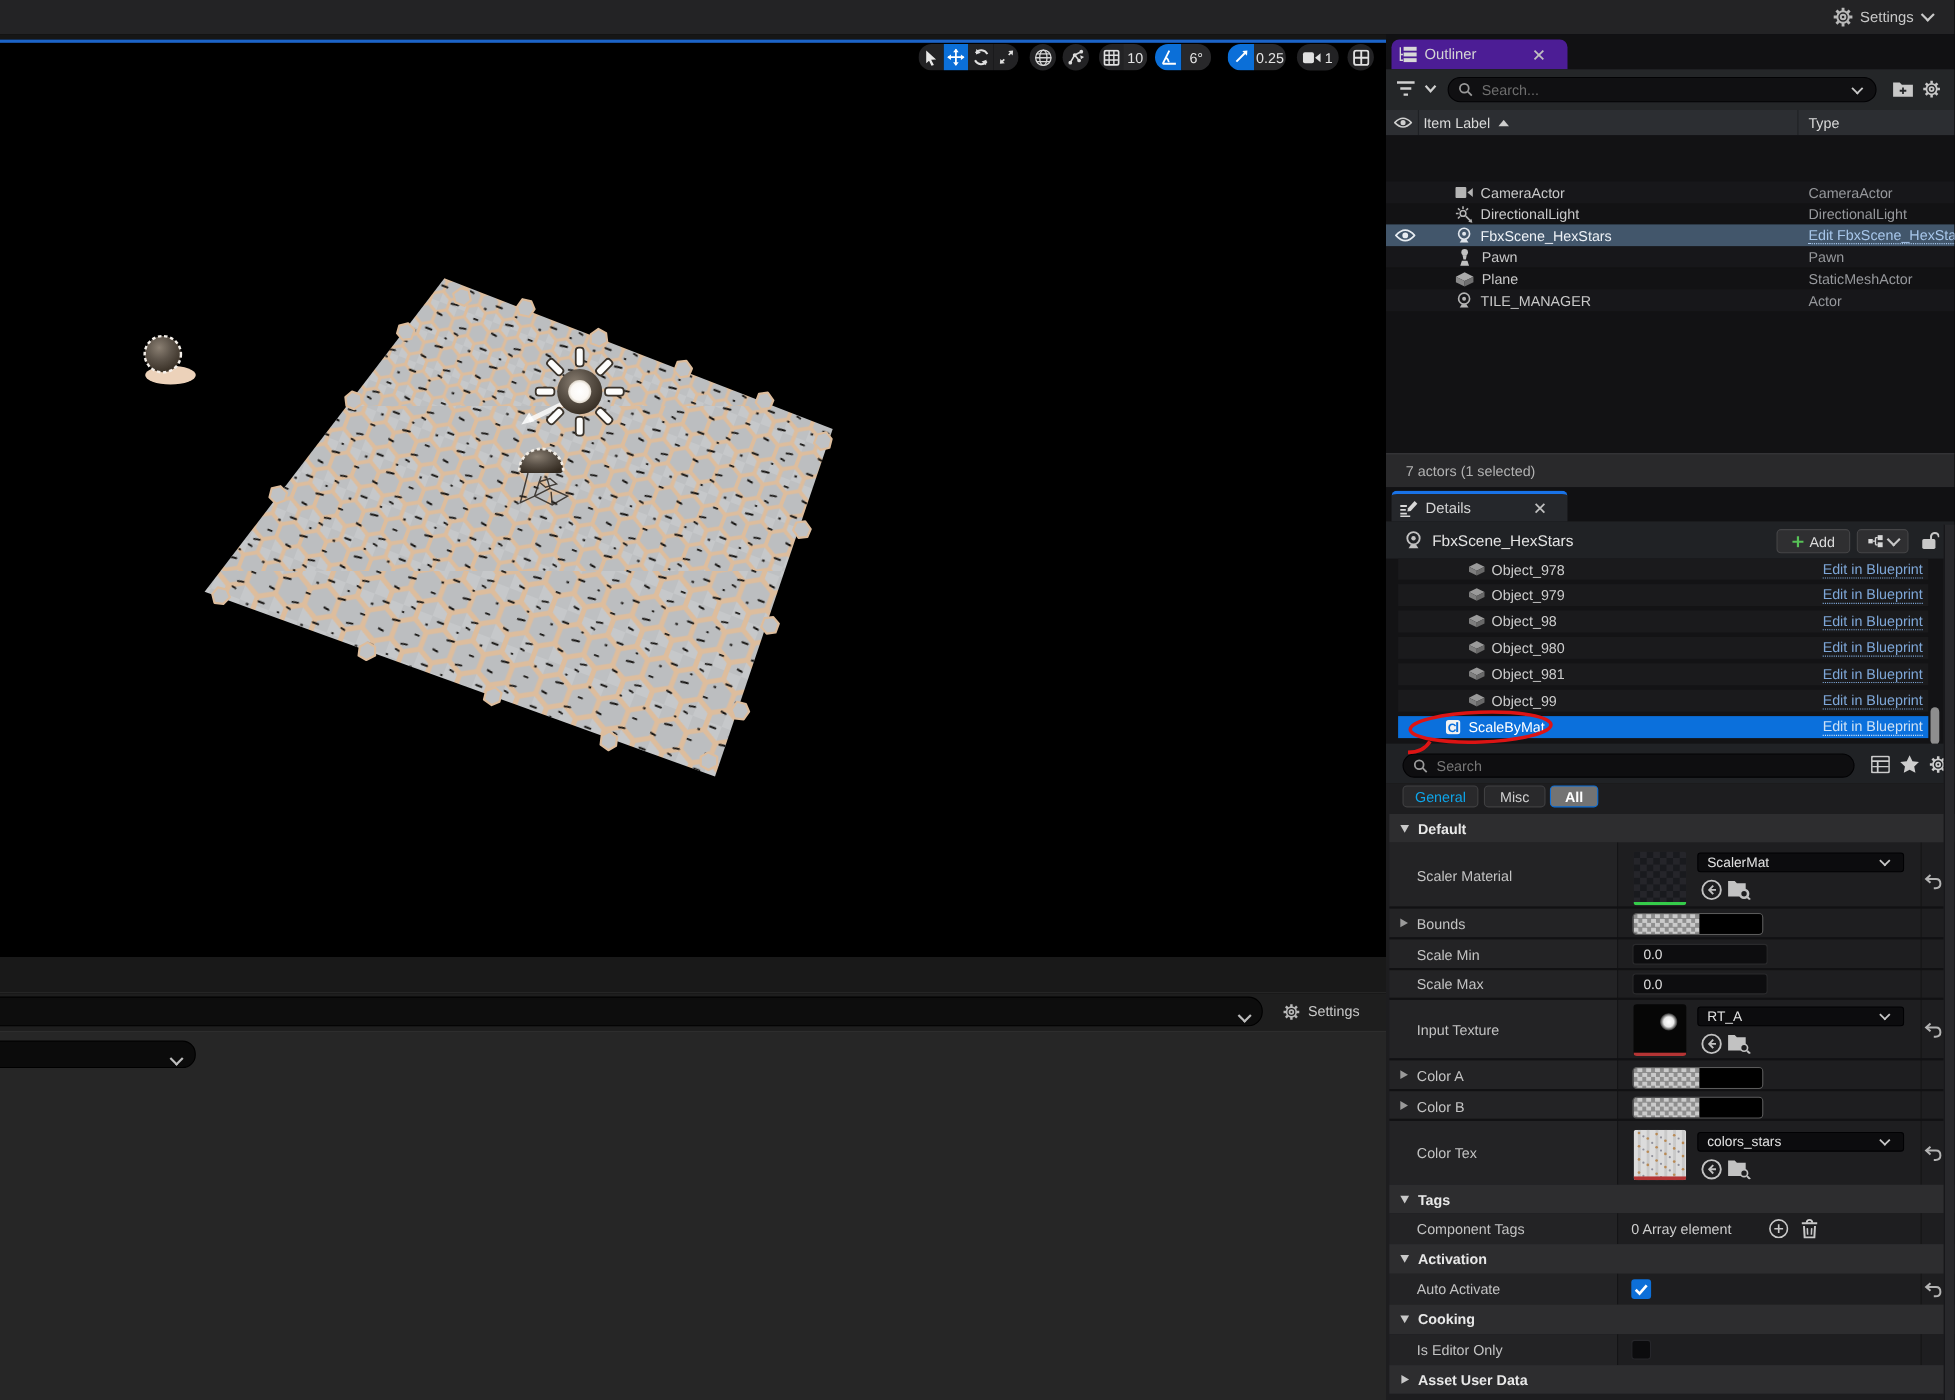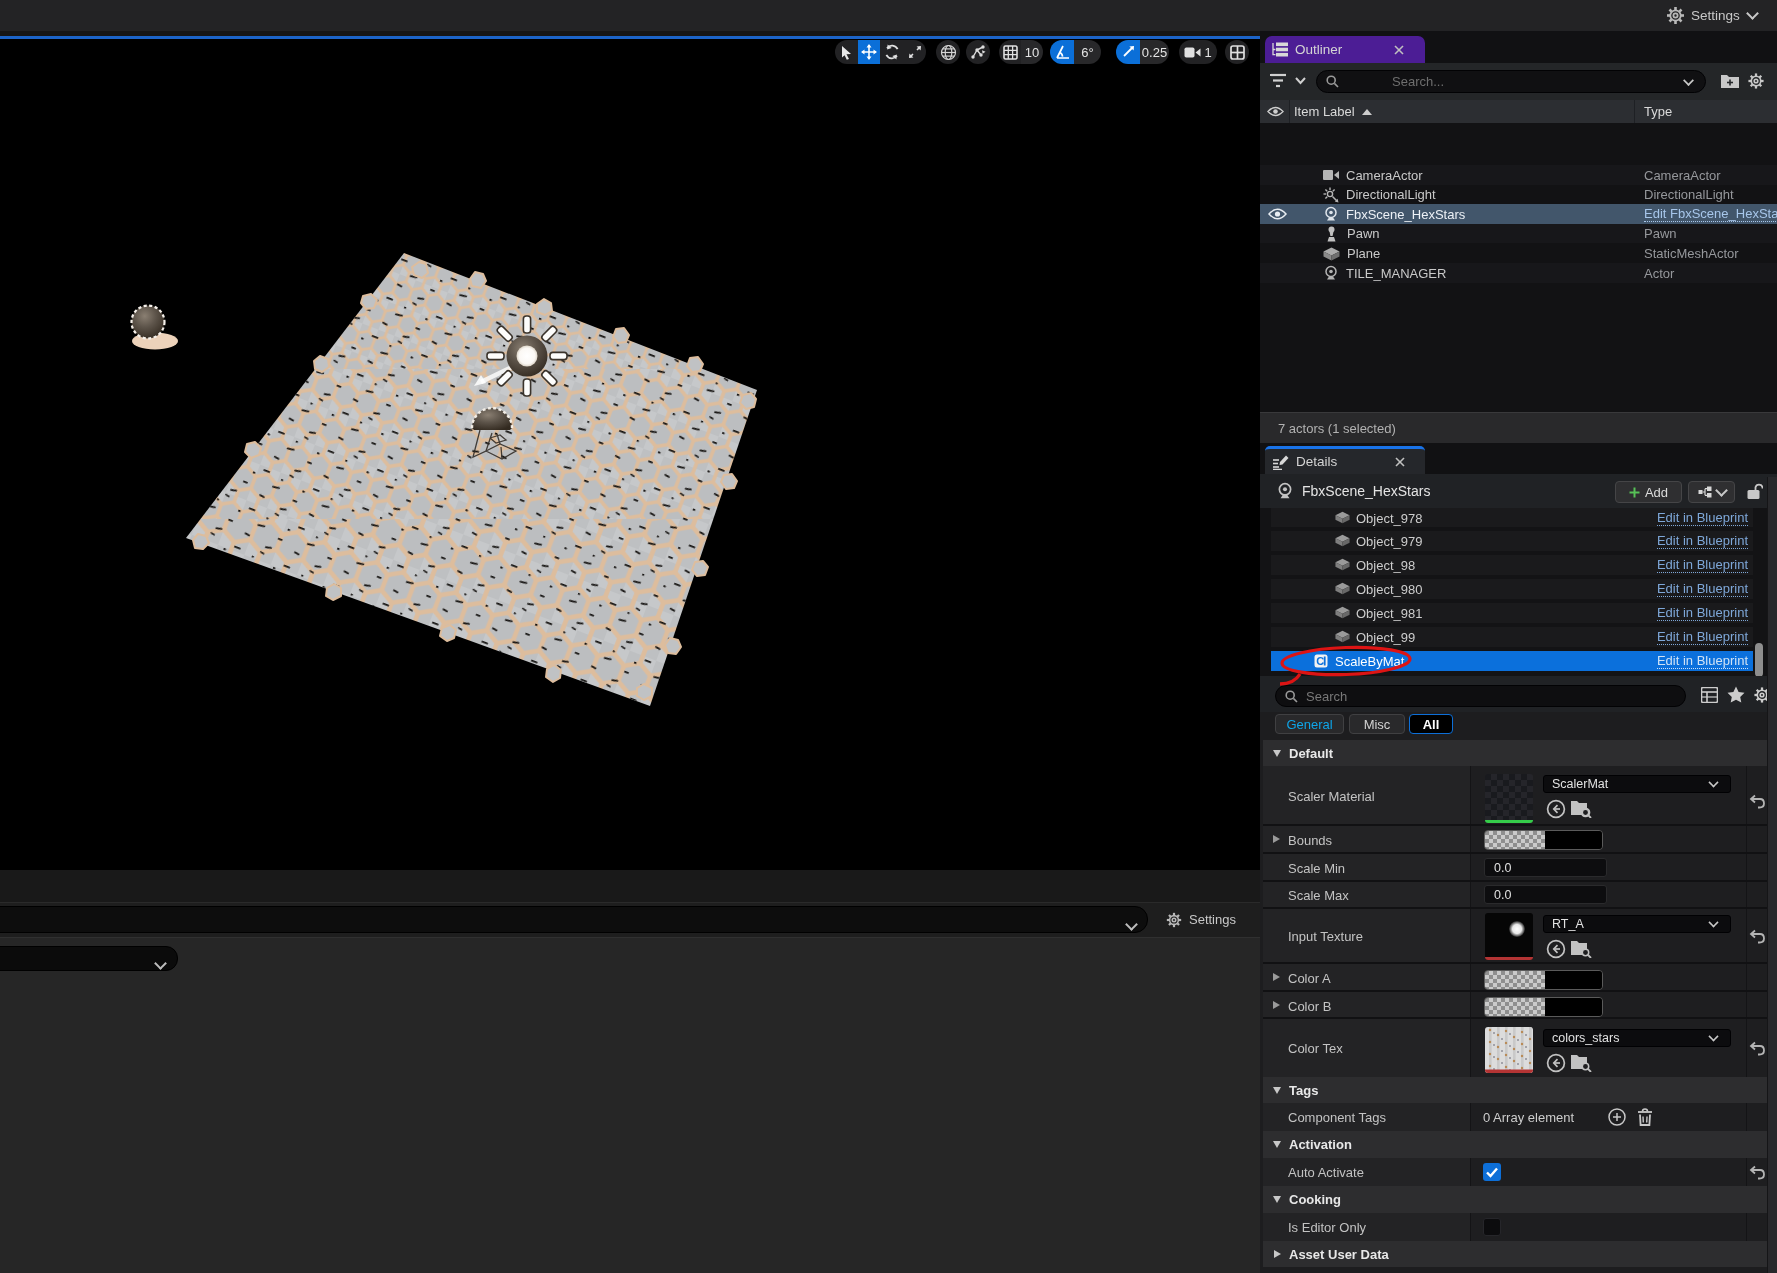--- a/index.html
+++ b/index.html
@@ -370,21 +370,21 @@
     <div class="abs" style="left:10px;top:41px;">
       <svg width="38" height="18" viewBox="0 0 38 18">
         <g stroke="#d0d0d0" stroke-width="2.2">
             <line x1="0" y1="3" x2="16" y2="3"></line>
             <line x1="3" y1="8.5" x2="13" y2="8.5"></line>
             <line x1="6" y1="14" x2="10" y2="14"></line>
           </g>
         <path d="M26,6 L30.5,11 L35,6" stroke="#d0d0d0" stroke-width="2" fill="none"></path>
       </svg>
     </div>
-    <div class="abs" style="left:56px;top:39px;width:390px;height:23px;background:#101012;border:1px solid #020204;border-radius:12px;display:flex;align-items:center;gap:45px;">
+    <div class="abs" style="left:56px;top:39px;width:390px;height:23px;background:#101012;border:1px solid #020204;border-radius:12px;display:flex;align-items:center;">
       <svg width="13" height="13" viewBox="0 0 13 13" style="margin-left:9px;">
           <circle cx="5.2" cy="5.2" r="4" fill="none" stroke="#9a9a9a" stroke-width="1.6"></circle>
           <line x1="8.4" y1="8.4" x2="12" y2="12" stroke="#9a9a9a" stroke-width="1.6"></line>
         </svg>
       <span style="color:#6e6e6e;font-size:13px;margin-left:8px;">Search...</span>
       <span class="chev" style="margin-left:auto;margin-right:12px;margin-top:-3px;transform:rotate(45deg) scale(0.85);"></span>
     </div>
     <div class="abs" style="left:460px;top:41px;">
       <svg width="20" height="18" viewBox="0 0 20 18">
           <path d="M1,3 L7,3 9,5 19,5 19,16 1,16 Z" fill="#c8c8c8"></path>
@@ -665,21 +665,21 @@
             <line x1="13.2" y1="13.2" x2="15.1" y2="15.1"></line>
             <line x1="15.1" y1="3.9" x2="13.2" y2="5.8"></line>
             <line x1="3.9" y1="15.1" x2="5.8" y2="13.2"></line>
           </g>
         </svg>
     </div>
 
     <div class="abs" style="left:0;top:681px;width:517px;height:28px;background:#1d1d1f;"></div>
     <div class="abs" style="left:15px;top:683px;width:69px;height:20px;background:#29292b;border:1px solid #404042;border-radius:4px;color:#0ea5e9;font-size:13px;display:flex;align-items:center;justify-content:center;">General</div>
     <div class="abs" style="left:89px;top:683px;width:56px;height:20px;background:#29292b;border:1px solid #404042;border-radius:4px;color:#d2d2d2;font-size:13px;display:flex;align-items:center;justify-content:center;">Misc</div>
-    <div class="abs" style="left:149px;top:683px;width:44px;height:20px;background:#000000;border:1px solid #0d6fd8;border-radius:4px;color:#fff;font-size:13px;font-weight:bold;display:flex;align-items:center;justify-content:center;">All</div>
+    <div class="abs" style="left:149px;top:683px;width:44px;height:20px;background:#737373;border:1px solid #0d6fd8;border-radius:4px;color:#fff;font-size:13px;font-weight:bold;display:flex;align-items:center;justify-content:center;">All</div>
 
     <div class="abs" style="left:0;top:709px;width:517px;height:533px;background:#1d1d1f;" id="pgrid">
       <div class="phdr" style="top:0;height:26px;">
           <span style="margin-left:26px;">Default</span>
           <div class="tri-d abs" style="left:10px;top:10px;"></div>
         </div>
 
       <div class="abs" style="left:3px;top:26px;width:207px;height:311px;background:#232325;"></div>
       <div class="abs" style="left:210px;top:26px;width:307px;height:311px;background:#1e1e20;"></div>
       <div class="vsep" style="left:210px;top:26px;height:311px;"></div>

